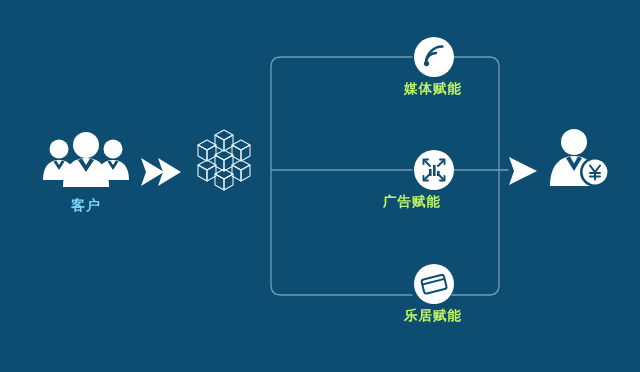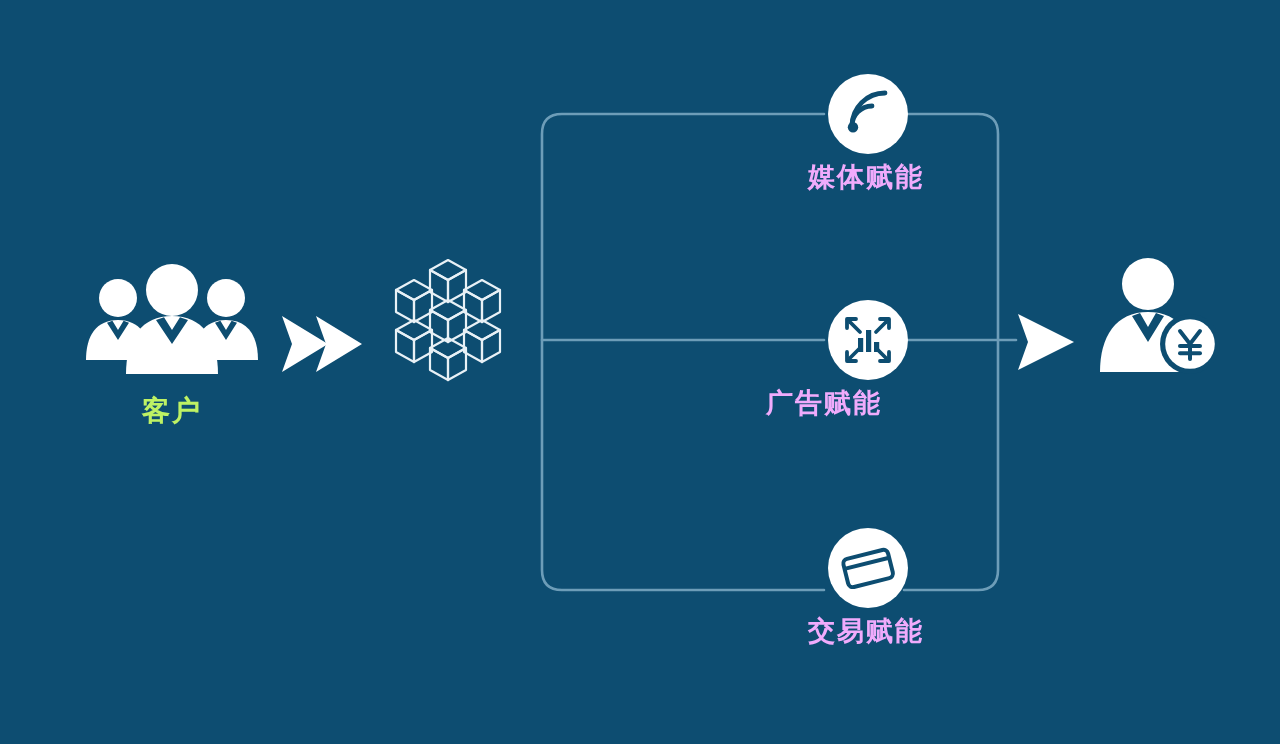--- a/index.html
+++ b/index.html
@@ -14,31 +14,31 @@
   }
   #stage {
     position: relative;
     width: 640px;
     height: 372px;
     background: #0d4d71;
     overflow: hidden;
   }
   .node-label {
     position: absolute;
-    color: #bef264;
+    color: #7dd3fc;
     font-size: 14px;
     font-weight: bold;
     letter-spacing: 1px;
     text-align: center;
     white-space: nowrap;
     line-height: 1;
   }
   .branch-label {
     position: absolute;
-    color: #f0abfc;
+    color: #bef264;
     font-size: 13.5px;
     font-weight: bold;
     letter-spacing: 1px;
     text-align: center;
     white-space: nowrap;
     line-height: 1;
   }
   .icon-wrap {
     position: absolute;
   }
@@ -186,21 +186,21 @@
 
   <div class="icon-wrap" style="left:412px; top:262px; width:44px; height:44px;">
     <svg viewBox="0 0 44 44" width="44" height="44" xmlns="http://www.w3.org/2000/svg">
       <circle cx="22" cy="22" r="20" fill="#ffffff"></circle>
       <g transform="rotate(-14 22 22)">
         <rect x="10.5" y="15" width="23" height="14.5" rx="2.4" fill="none" stroke="#0d4d71" stroke-width="2"></rect>
         <path d="M 10.5 19.6 L 33.5 19.6" stroke="#0d4d71" stroke-width="2"></path>
       </g>
     </svg>
   </div>
-  <div class="branch-label" style="left:358px; top:309px; width:150px;">交易赋能</div>
+  <div class="branch-label" style="left:358px; top:309px; width:150px;">乐居赋能</div>
 
   <div class="icon-wrap" style="left:508px; top:154px; width:32px; height:34px;">
     <svg viewBox="0 0 32 34" width="32" height="34" xmlns="http://www.w3.org/2000/svg">
       <path d="M 1 3 L 29 17 L 1 31 L 6 17 Z" fill="#ffffff"></path>
     </svg>
   </div>
 
   <div class="icon-wrap" style="left:545px; top:128px; width:66px; height:66px;">
     <svg viewBox="0 0 66 66" width="66" height="66" xmlns="http://www.w3.org/2000/svg">
       <g fill="#ffffff">

